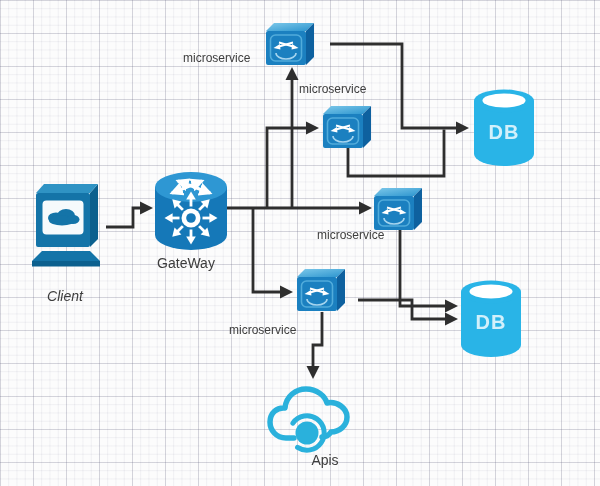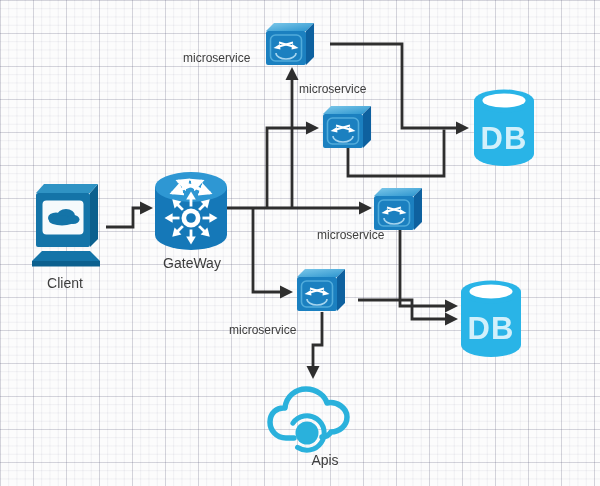--- a/index.html
+++ b/index.html
@@ -20,21 +20,21 @@
   .lbl{
     position:absolute;
     white-space:nowrap;
     font-size:12px;
     color:#3d3d3d;
   }
   .lbl.big{font-size:14px;text-align:center;}
   .db-text{
     position:absolute;
     text-align:center;
-    font-size:31px;
+    font-size:20px;
     font-weight:600;
     color:#d2f0fb;
     letter-spacing:1px;
   }
 </style>
 </head>
 <body>
 
 <div class="canvas">
 
@@ -186,20 +186,20 @@
     <g transform="translate(267,381)">
         <use href="#sym-cloud"></use>
       </g>
   </svg>
 
   <div class="lbl" style="left:183px;top:51px;">microservice</div>
   <div class="lbl" style="left:299px;top:82px;">microservice</div>
   <div class="lbl" style="left:317px;top:228px;">microservice</div>
   <div class="lbl" style="left:229px;top:323px;">microservice</div>
 
-  <div class="lbl big" style="left:35px;top:275px;width:60px;">Client</div>
-  <div class="lbl big" style="left:159px;top:255px;width:66px;">GateWay</div>
+  <div class="lbl big" style="left:35px;top:288px;width:60px;font-style:italic;">Client</div>
+  <div class="lbl big" style="left:153px;top:255px;width:66px;">GateWay</div>
   <div class="lbl big" style="left:295px;top:452px;width:60px;">Apis</div>
 
   <div class="db-text" style="left:474px;top:121px;width:60px;">DB</div>
   <div class="db-text" style="left:461px;top:311px;width:60px;">DB</div>
 
 </div>
 
 </body></html>

